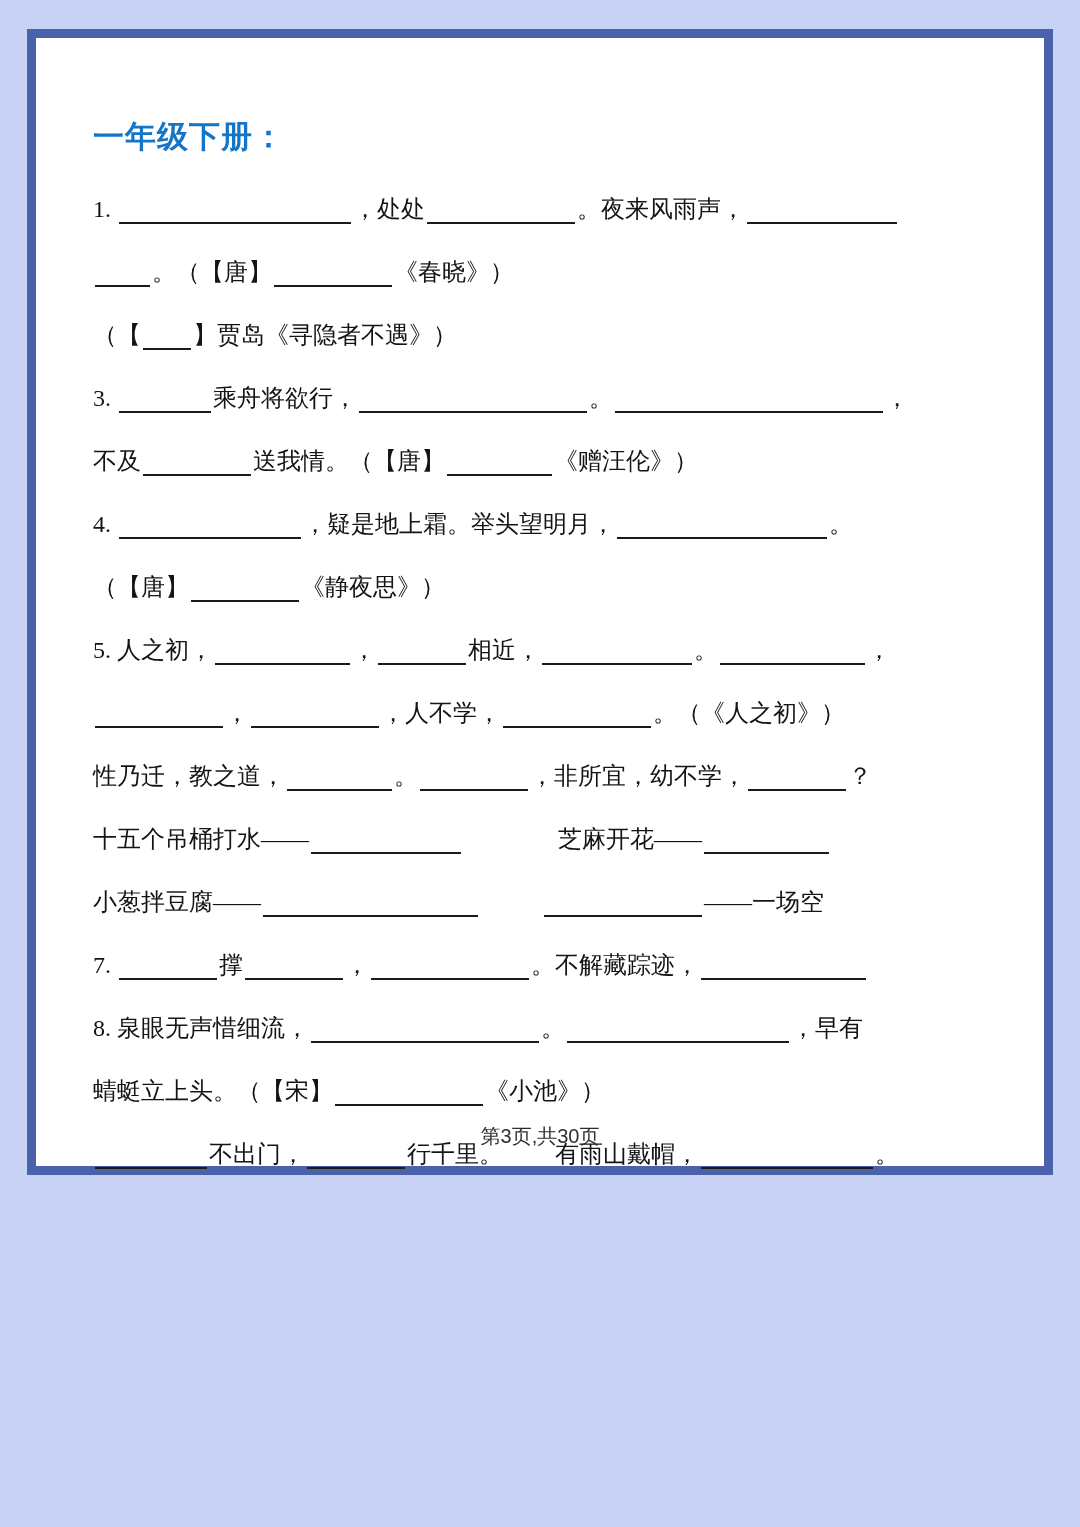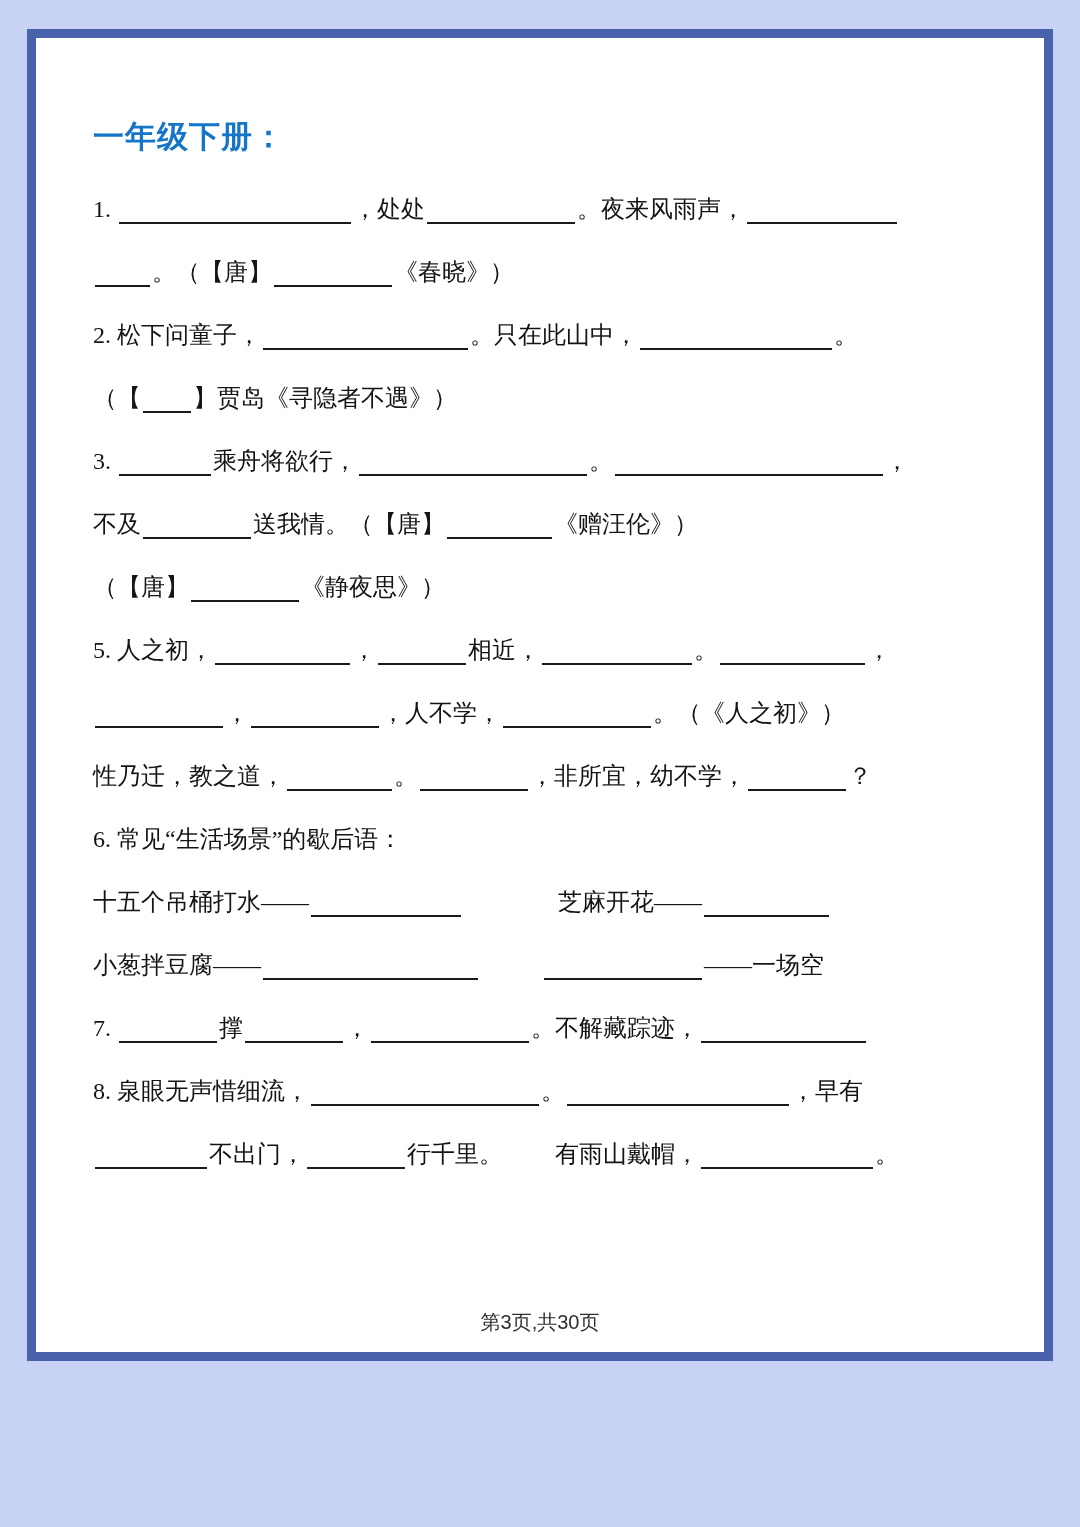--- a/index.html
+++ b/index.html
@@ -6,21 +6,21 @@
   body {
     width: 1080px; height: 1527px;
     background: #c8d2f4;
     position: relative;
     font-family: "Liberation Serif", "DejaVu Serif", serif;
     overflow: hidden;
   }
   .page {
     position: absolute;
     left: 27px; top: 29px;
-    width: 1026px; height: 1332px;
+    width: 1026px; height: 1146px;
     box-sizing: border-box;
     background: #ffffff;
     border: 9px solid #4a61ab;
   }
   .content {
     position: absolute;
     left: 57px; top: 78px; right: 46px;
   }
   .heading {
     font-family: "Liberation Sans", "DejaVu Sans", sans-serif;
@@ -59,30 +59,30 @@
 </style>
 </head>
 <body style="background: rgb(200, 210, 244);">
 
 <div class="page" style="border-color: rgb(74, 97, 171); background: rgb(255, 255, 255);">
   <div class="content">
     <h1 class="heading" style="color: rgb(21, 118, 200);">一年级下册：</h1>
     <div class="lines">
         <div class="line"><span class="seg">1. </span><span class="blank" style="width: 232px;"></span><span class="seg">，处处</span><span class="blank" style="width: 148px;"></span><span class="seg">。夜来风雨声，</span><span class="blank" style="width: 150px;"></span></div>
         <div class="line"><span class="blank" style="width: 55px;"></span><span class="seg">。（【唐】</span><span class="blank" style="width: 118px;"></span><span class="seg">《春晓》）</span></div>
-        <div class="line"><span class="seg">2. 松下问童子，</span><span class="blank" style="width: 205px;"></span><span class="seg">。只在此山中，</span><span class="blank" style="width: 192px;"></span><span class="seg">。</span></div>
         <div class="line"><span class="seg">（【</span><span class="blank" style="width: 48px;"></span><span class="seg">】贾岛《寻隐者不遇》）</span></div>
         <div class="line"><span class="seg">3. </span><span class="blank" style="width: 92px;"></span><span class="seg">乘舟将欲行，</span><span class="blank" style="width: 228px;"></span><span class="seg">。</span><span class="blank" style="width: 268px;"></span><span class="seg">，</span></div>
         <div class="line"><span class="seg">不及</span><span class="blank" style="width: 108px;"></span><span class="seg">送我情。（【唐】</span><span class="blank" style="width: 105px;"></span><span class="seg">《赠汪伦》）</span></div>
+        <div class="line"><span class="seg">4. </span><span class="blank" style="width: 182px;"></span><span class="seg">，疑是地上霜。举头望明月，</span><span class="blank" style="width: 210px;"></span><span class="seg">。</span></div>
         <div class="line"><span class="seg">（【唐】</span><span class="blank" style="width: 108px;"></span><span class="seg">《静夜思》）</span></div>
         <div class="line"><span class="seg">5. 人之初，</span><span class="blank" style="width: 135px;"></span><span class="seg">，</span><span class="blank" style="width: 88px;"></span><span class="seg">相近，</span><span class="blank" style="width: 150px;"></span><span class="seg">。</span><span class="blank" style="width: 145px;"></span><span class="seg">，</span></div>
         <div class="line"><span class="blank" style="width: 128px;"></span><span class="seg">，</span><span class="blank" style="width: 128px;"></span><span class="seg">，人不学，</span><span class="blank" style="width: 148px;"></span><span class="seg">。（《人之初》）</span></div>
         <div class="line"><span class="seg">性乃迁，教之道，</span><span class="blank" style="width: 105px;"></span><span class="seg">。</span><span class="blank" style="width: 108px;"></span><span class="seg">，非所宜，幼不学，</span><span class="blank" style="width: 98px;"></span><span class="seg">？</span></div>
-        <div class="line"><span class="seg">6. 常见“生活场景”的歇后语：</span></div>
         <div class="line"><span class="seg">十五个吊桶打水——</span><span class="blank" style="width: 150px;"></span><span class="gap" style="width: 95px;"></span><span class="seg">芝麻开花——</span><span class="blank" style="width: 125px;"></span></div>
         <div class="line"><span class="seg">小葱拌豆腐——</span><span class="blank" style="width: 215px;"></span><span class="gap" style="width: 62px;"></span><span class="blank" style="width: 158px;"></span><span class="seg">——一场空</span></div>
         <div class="line"><span class="seg">7. </span><span class="blank" style="width: 98px;"></span><span class="seg">撑</span><span class="blank" style="width: 98px;"></span><span class="seg">，</span><span class="blank" style="width: 158px;"></span><span class="seg">。不解藏踪迹，</span><span class="blank" style="width: 165px;"></span></div>
         <div class="line"><span class="seg">8. 泉眼无声惜细流，</span><span class="blank" style="width: 228px;"></span><span class="seg">。</span><span class="blank" style="width: 222px;"></span><span class="seg">，早有</span></div>
+        <div class="line"><span class="seg">蜻蜓立上头。（【宋】</span><span class="blank" style="width: 148px;"></span><span class="seg">《小池》）</span></div>
         <div class="line"><span class="blank" style="width: 112px;"></span><span class="seg">不出门，</span><span class="blank" style="width: 98px;"></span><span class="seg">行千里。</span><span class="gap" style="width: 52px;"></span><span class="seg">有雨山戴帽，</span><span class="blank" style="width: 172px;"></span><span class="seg">。</span></div>
       </div>
   </div>
   <div class="footer">第3页,共30页</div>
 </div>
 
 </body></html>

